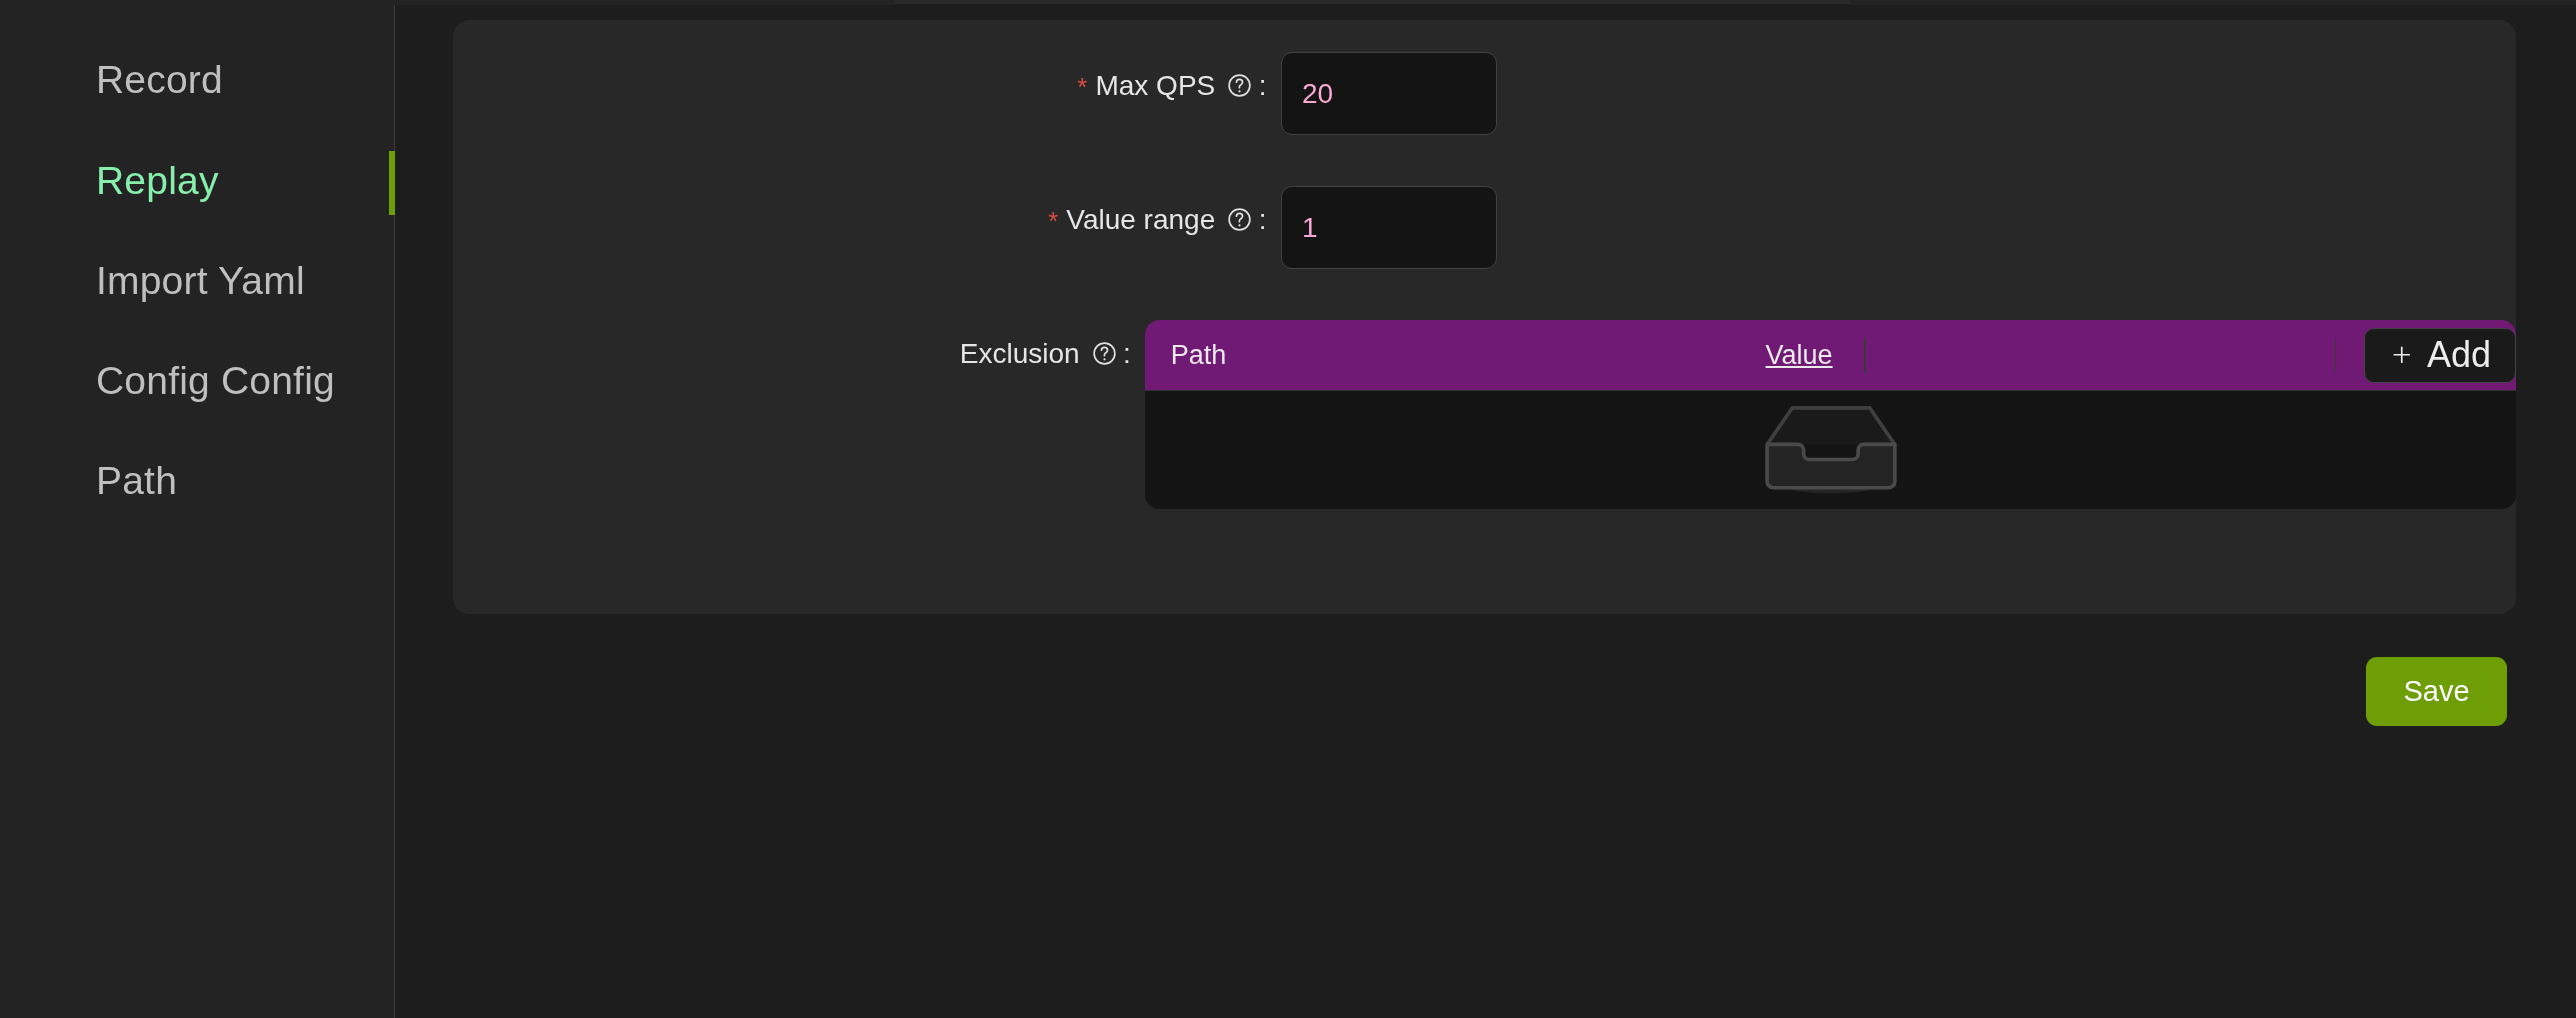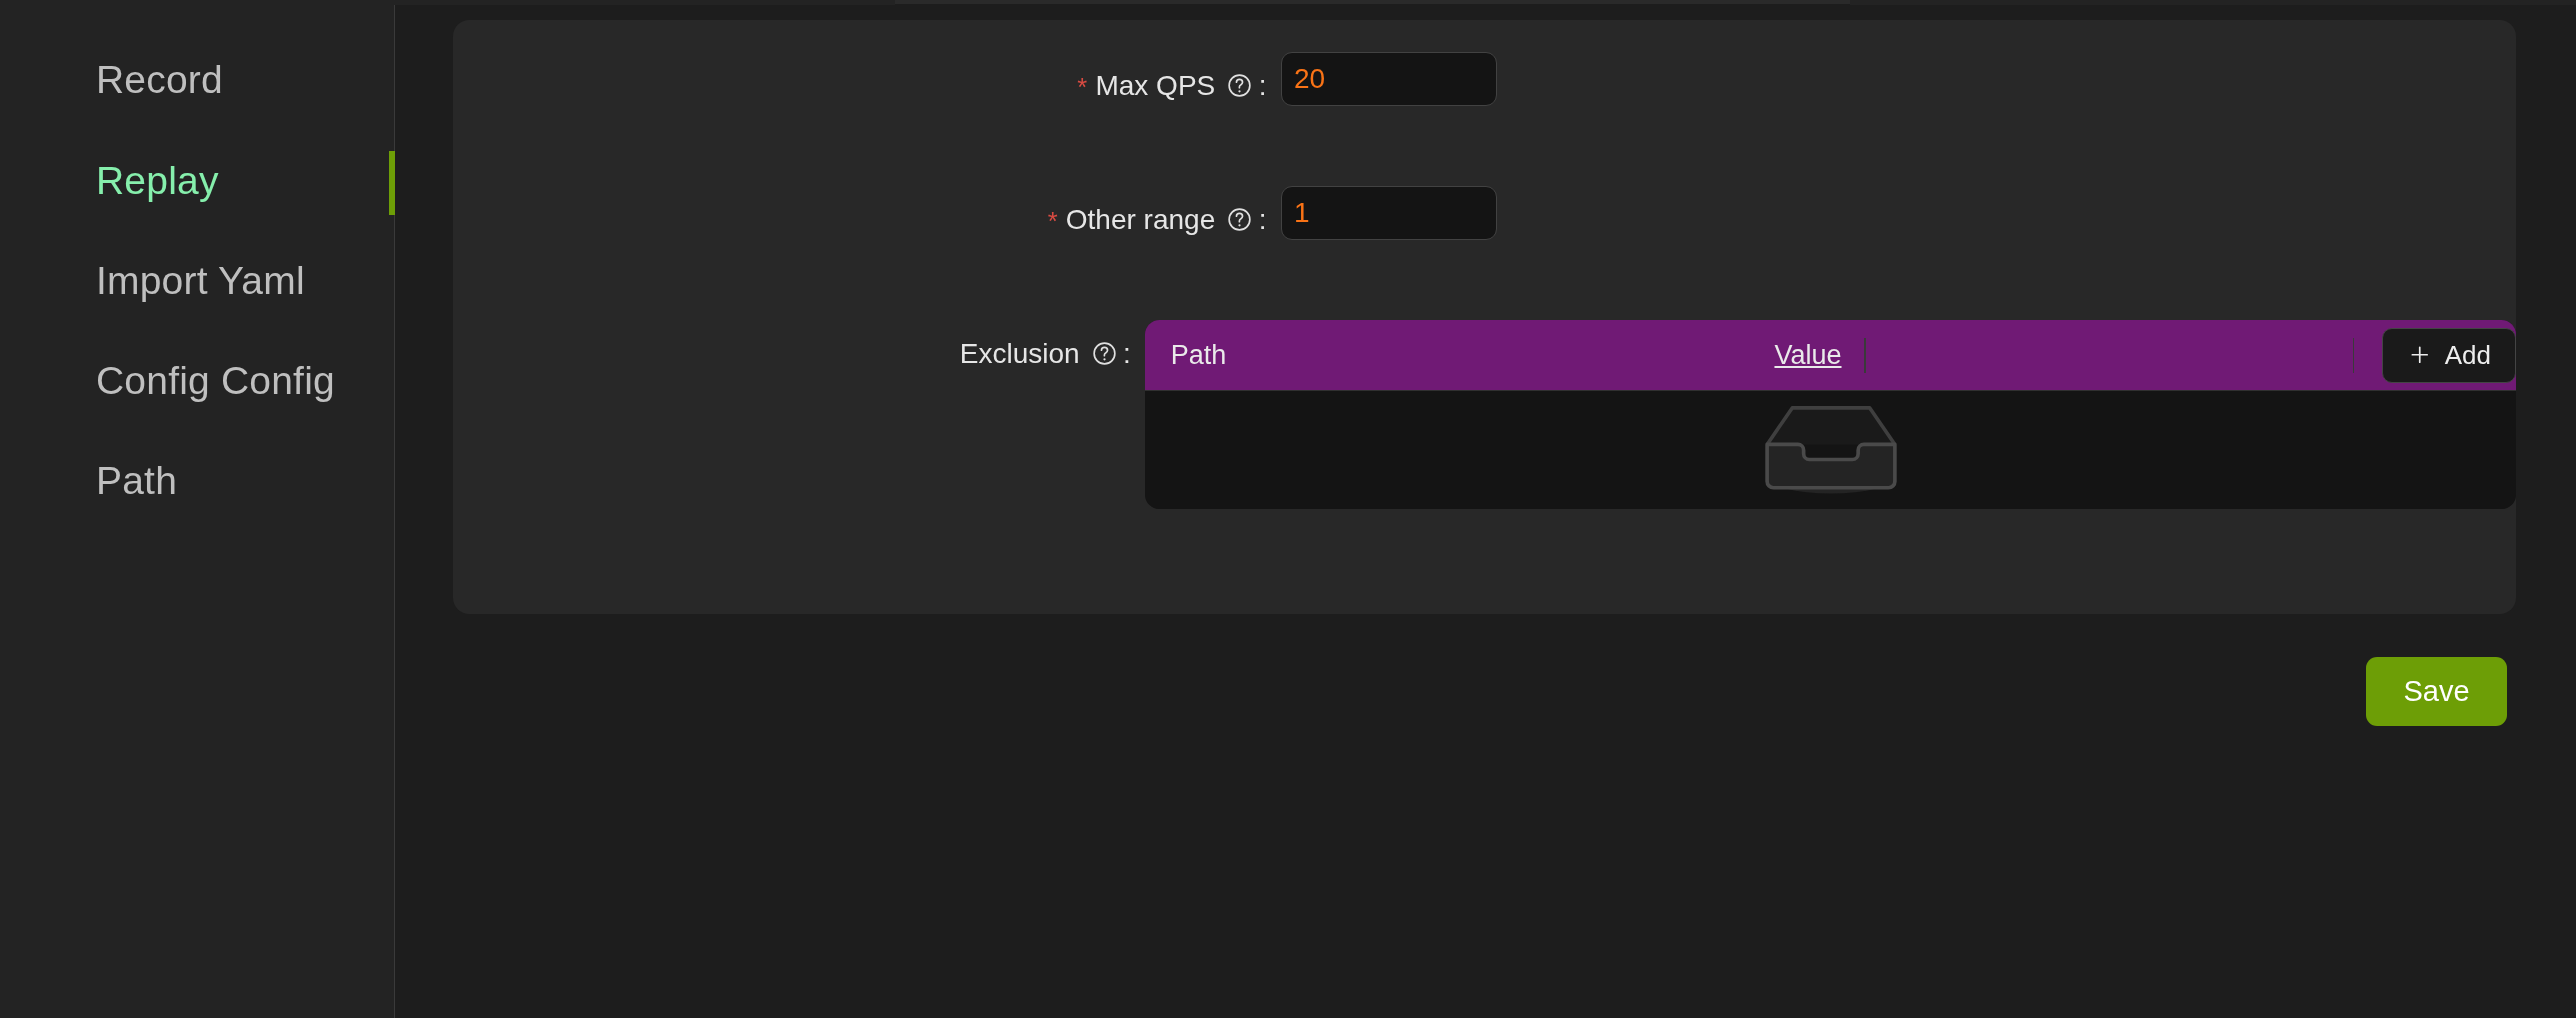--- a/index.html
+++ b/index.html
@@ -120,28 +120,28 @@
     width: 27px; height: 27px;
     margin-left: 11px;
     margin-right: 1.8px;
     cursor: pointer;
   }
   .help-icon svg { display: block; }
   .colon { margin-left: 3.6px; }
 
   .text-input {
     width: 216px;
-    height: 54px;
+    height: 83px;
     background: #141414;
     border: 1.4px solid #424242;
     border-radius: 11px;
-    color: #f97316;
+    color: #f9a8d4;
     font-size: 28px;
     font-family: "Liberation Sans", sans-serif;
-    padding: 0 12px;
+    padding: 0 20px;
     outline: none;
   }
 
   
   .row-qps   { top: 32px;  left: 0; width: 2063px; }
   .row-case  { top: 166px; left: 0; width: 2063px; }
   .row-excl  { top: 300px; left: 0; width: 2063px; }
 
   .label-col {
     width: 828px;
@@ -204,21 +204,21 @@
   .add-btn {
     display: inline-flex;
     align-items: center;
     gap: 12.7px;
     height: 55px;
     padding: 0 24px;
     background: #1a1a1a;
     border: 1.4px solid #444444;
     border-radius: 10px;
     color: #ededed;
-    font-size: 26px;
+    font-size: 36px;
     font-family: "Liberation Sans", sans-serif;
     cursor: pointer;
     white-space: nowrap;
   }
   .plus-icon { display: inline-flex; align-items: center; }
 
   .tbody {
     height: 118px;
     background: #141414;
     display: flex;
@@ -299,21 +299,21 @@
           <span class="colon">:</span>
         </div>
       </div>
       <input class="text-input" type="text" value="20" style="">
     </div>
 
     <div class="form-row row-case">
       <div class="label-col">
         <div class="field-label">
           <span class="req-star">*</span>
-          <span>Other range</span>
+          <span>Value range</span>
           <span class="help-icon">
             <svg width="27" height="27" viewBox="0 0 24 24" fill="none" stroke="#e0e0e0" stroke-width="1.5">
               <circle cx="12" cy="12" r="9.2"></circle>
               <path d="M9.3 9.1c0-1.5 1.2-2.6 2.7-2.6s2.7 1 2.7 2.5c0 1.3-.8 1.9-1.7 2.5-.8.5-1.1 1-1.1 1.9v.5" stroke-linecap="round"></path>
               <circle cx="12" cy="17.2" r="1" fill="#e0e0e0" stroke="none"></circle>
             </svg>
           </span>
           <span class="colon">:</span>
         </div>
       </div>

